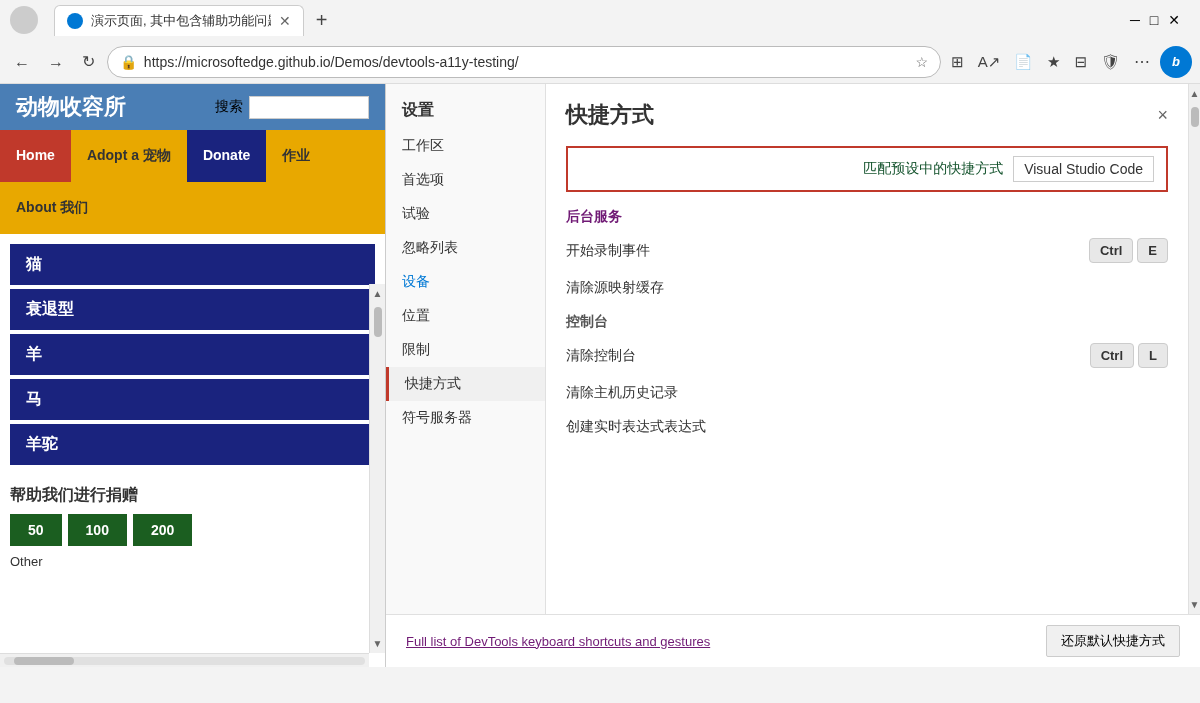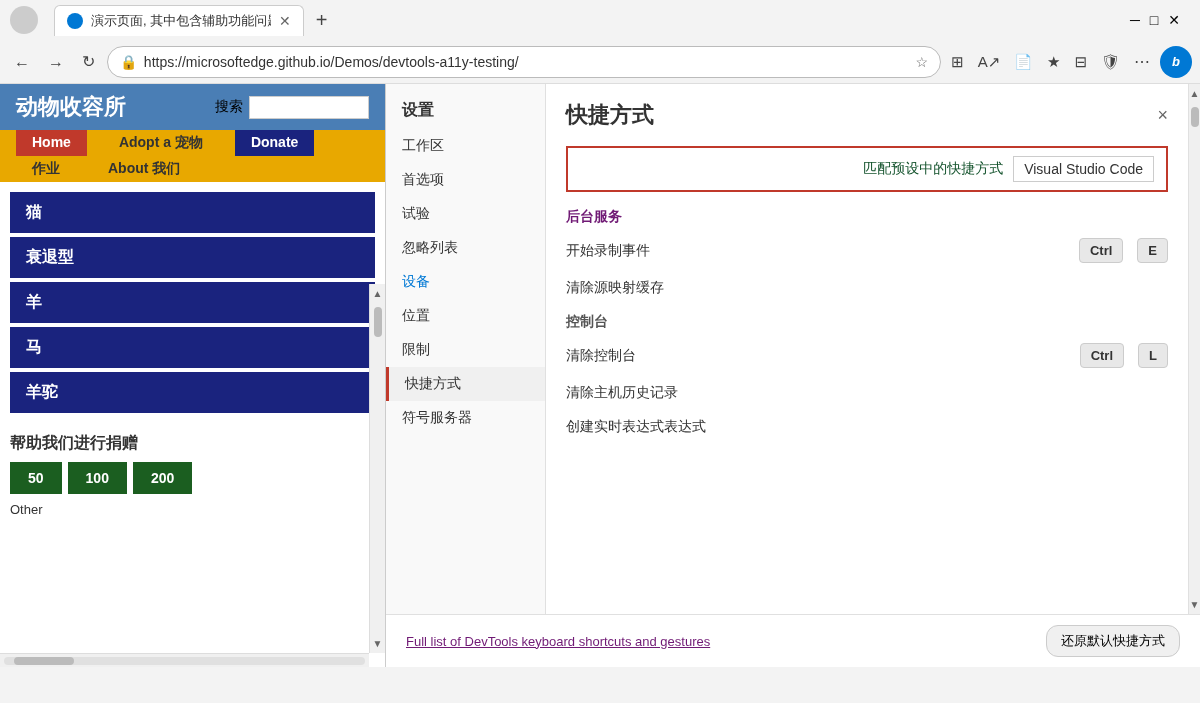--- a/index.html
+++ b/index.html
@@ -25,21 +25,21 @@
 
     
     .main-content { display: flex; height: calc(703px - 120px); }
 
     
     .website-panel { width: 385px; background: white; overflow: hidden; position: relative; }
     .website-header { background: #4a7eb5; padding: 10px 16px; display: flex; align-items: center; gap: 10px; }
     .website-search { display: flex; align-items: center; gap: 8px; }
     .search-input { border: 1px solid #ccc; padding: 3px 6px; font-size: 13px; width: 120px; }
     .website-nav { background: #e8a800; display: flex; flex-wrap: wrap; }
-    .nav-item { padding: 4px 16px; font-size: 14px; font-weight: bold; cursor: pointer; color: #333; margin-left: 16px; }
+    .nav-item { padding: 17px 16px; font-size: 14px; font-weight: bold; cursor: pointer; color: #333; }
     .nav-item.active { background: #c0392b; color: white; }
     .nav-item.blue { background: #1a237e; color: white; }
     .website-body { padding: 10px; }
     .animal-list { display: flex; flex-direction: column; gap: 4px; margin-bottom: 16px; }
     .animal-item { background: #1a237e; color: white; padding: 10px 16px; font-size: 16px; font-weight: bold; cursor: pointer; }
     .donate-section { padding: 4px 0; }
     .donate-title { font-size: 16px; font-weight: bold; color: #333; margin-bottom: 8px; }
     .donate-buttons { display: flex; gap: 6px; }
     .donate-btn { background: #1b5e20; color: white; border: none; padding: 8px 18px; font-size: 14px; font-weight: bold; cursor: pointer; }
     .other-text { font-size: 13px; color: #333; margin-top: 8px; }
@@ -67,21 +67,21 @@
     .devtools-close { background: none; border: none; font-size: 18px; cursor: pointer; color: #666; }
 
     .shortcuts-match-row { display: flex; align-items: center; justify-content: flex-end; gap: 10px; border: 2px solid #c0392b; padding: 8px 12px; margin-bottom: 16px; }
     .shortcuts-match-label { font-size: 14px; color: #14532d; }
     .shortcuts-match-value { font-size: 14px; color: #333; }
 
     .section-label { font-size: 14px; font-weight: bold; color: #701a75; margin-bottom: 12px; margin-top: 8px; }
 
     .shortcut-row { display: flex; align-items: center; justify-content: space-between; margin-bottom: 16px; }
     .shortcut-name { font-size: 14px; color: #333; }
-    .shortcut-keys { display: flex; gap: 14px; }
+    .shortcut-keys { display: flex; gap: 4px; }
     .key-badge { background: #e8e8e8; border: 1px solid #ccc; border-radius: 4px; padding: 4px 10px; font-size: 13px; color: #333; font-weight: bold; }
 
     .full-link { color: #0078d4; font-size: 13px; text-decoration: underline; cursor: pointer; }
     .restore-btn { background: #f0f0f0; border: 1px solid #ccc; padding: 6px 14px; font-size: 13px; cursor: pointer; border-radius: 2px; }
 
     .devtools-footer { display: flex; align-items: center; justify-content: space-between; padding: 10px 20px; border-top: 1px solid #e0e0e0; }
 
     
     .devtools-scrollbar { width: 12px; background: #f0f0f0; border-left: 1px solid #e0e0e0; display: flex; flex-direction: column; align-items: center; }
     .dt-scroll-arrow { font-size: 10px; color: #666; padding: 4px; cursor: pointer; }
@@ -296,17 +296,17 @@
       <div class="devtools-scrollbar" style="width:12px; background:#f0f0f0; border-left:1px solid #e0e0e0; display:flex; flex-direction:column; align-items:center;">
         <div class="dt-scroll-arrow" style="font-size:10px; color:#666; padding:4px; cursor:pointer;">▲</div>
         <div class="dt-scroll-thumb" style="width:8px; height:20px; background:#bbb; border-radius:4px; margin:4px auto;"></div>
         <div class="dt-scroll-arrow" style="font-size:10px; color:#666; padding:4px; cursor:pointer; margin-top:auto;">▼</div>
       </div>
 
     </div>
 
     <div class="devtools-footer" style="display:flex; align-items:center; justify-content:space-between; padding:10px 20px; border-top:1px solid #e0e0e0;">
       <a class="full-link" href="#" style="color:#701a75; font-size:13px; ">Full list of DevTools keyboard shortcuts and gestures</a>
-      <button class="restore-btn" style="background:#f0f0f0; border:1px solid #ccc; padding:6px 14px; font-size:13px; cursor:pointer; border-radius:12px;">还原默认快捷方式</button>
+      <button class="restore-btn" style="background:#f0f0f0; border:1px solid #ccc; padding:6px 14px; font-size:13px; cursor:pointer; border-radius:2px;">还原默认快捷方式</button>
     </div>
   </div>
 
 </div>
 
 </body></html>

